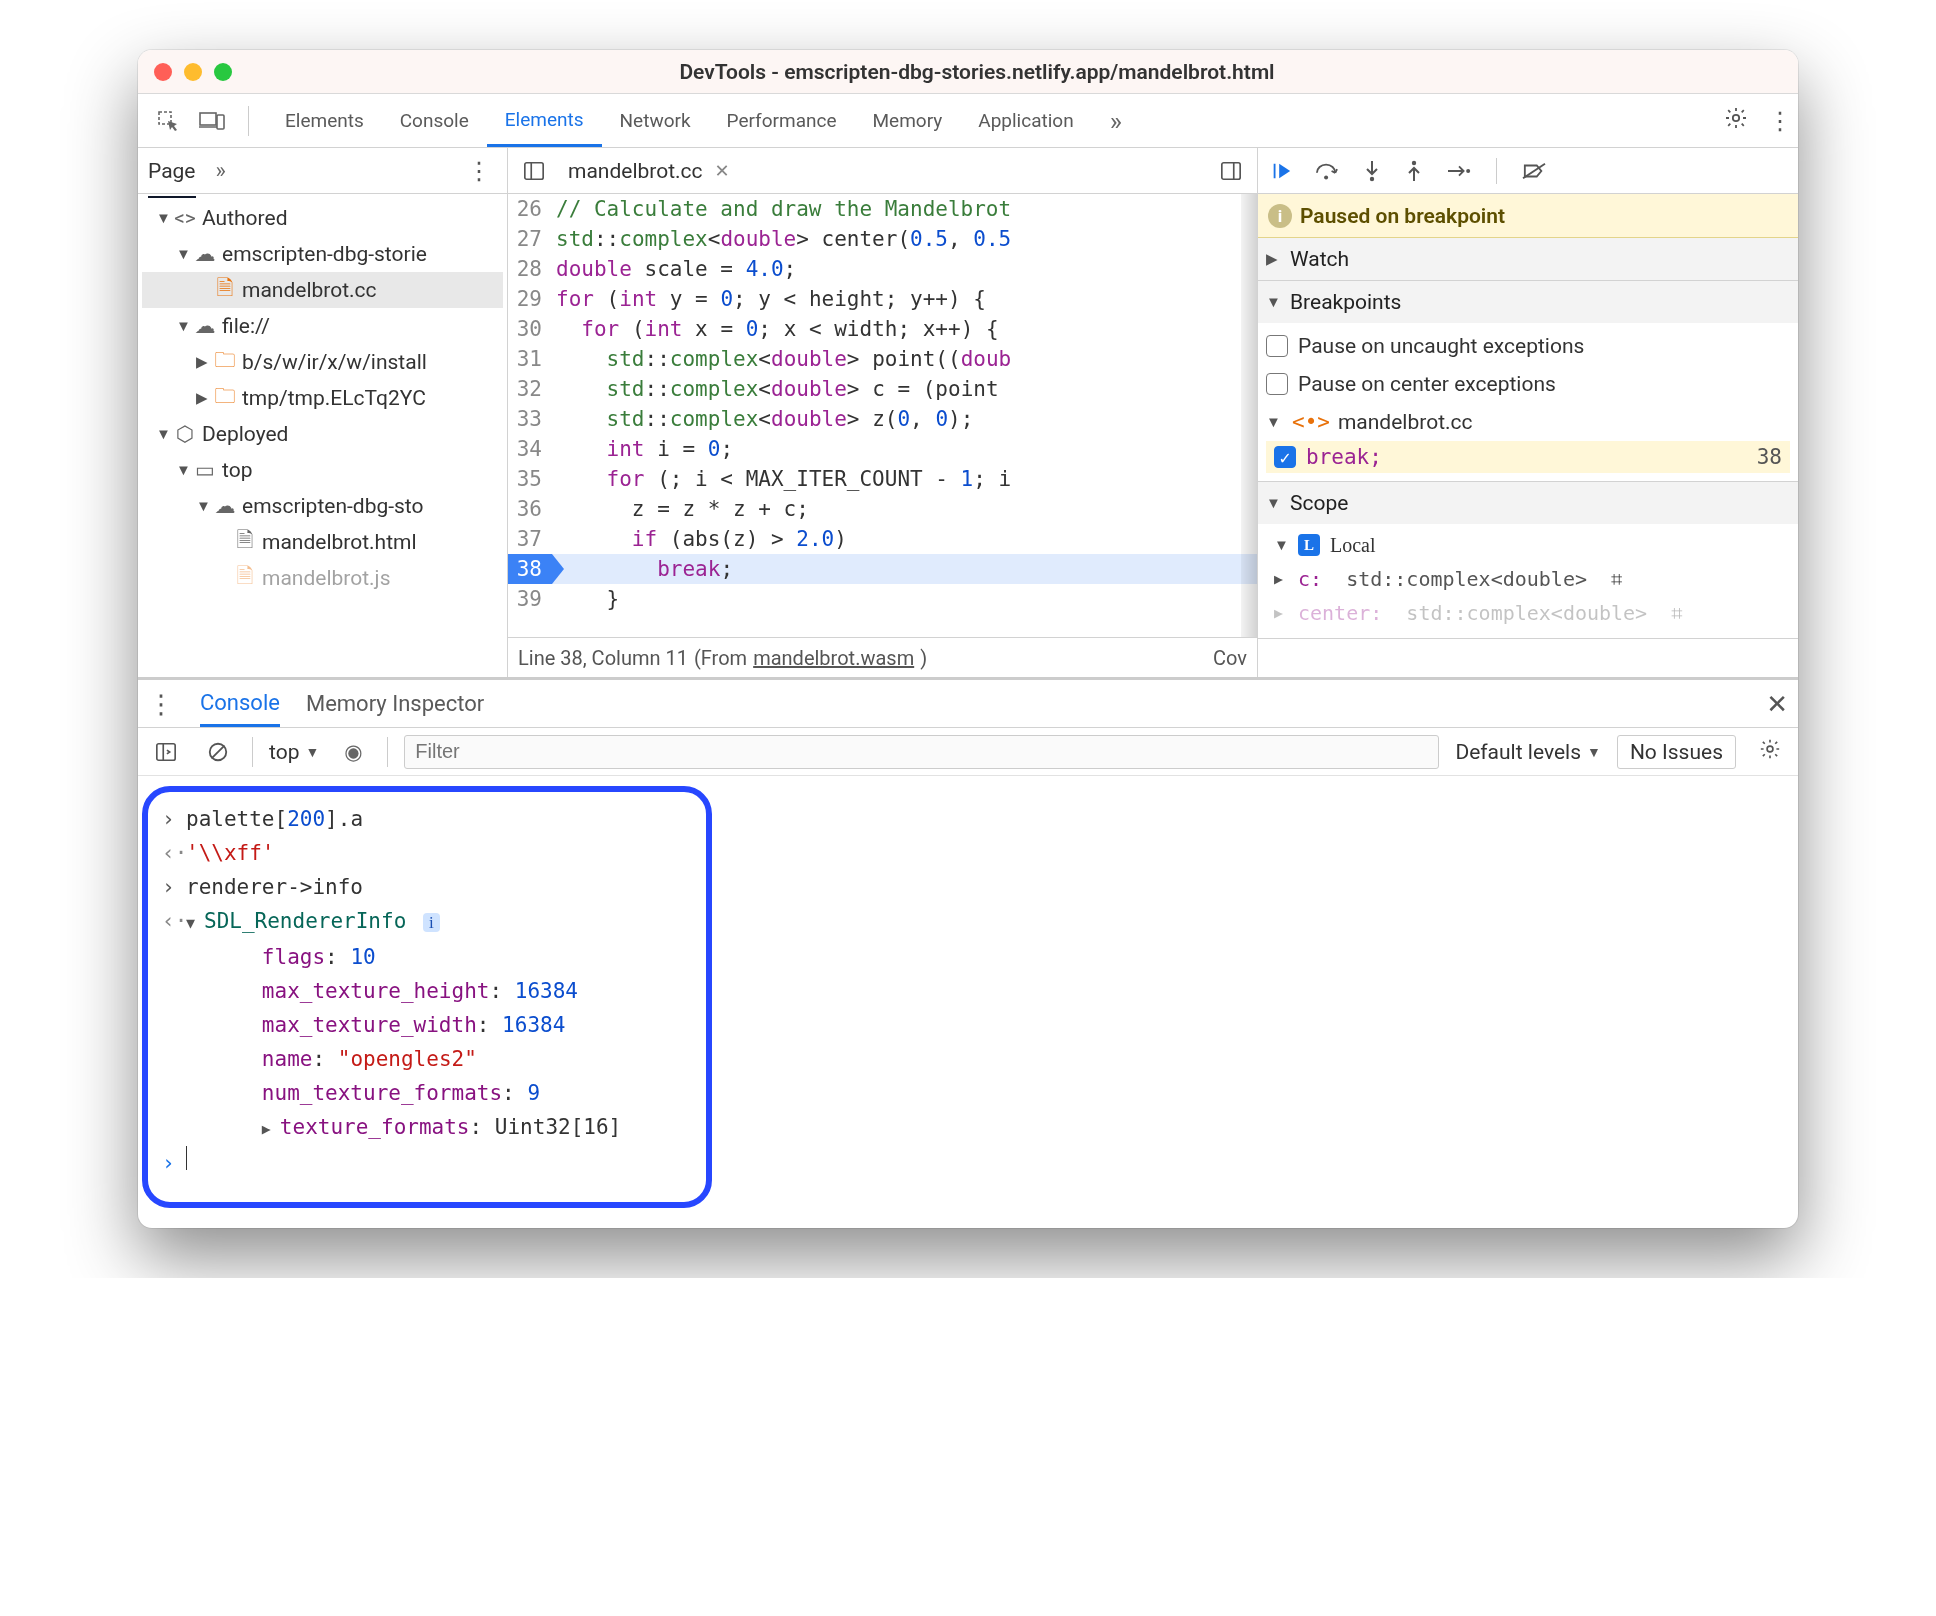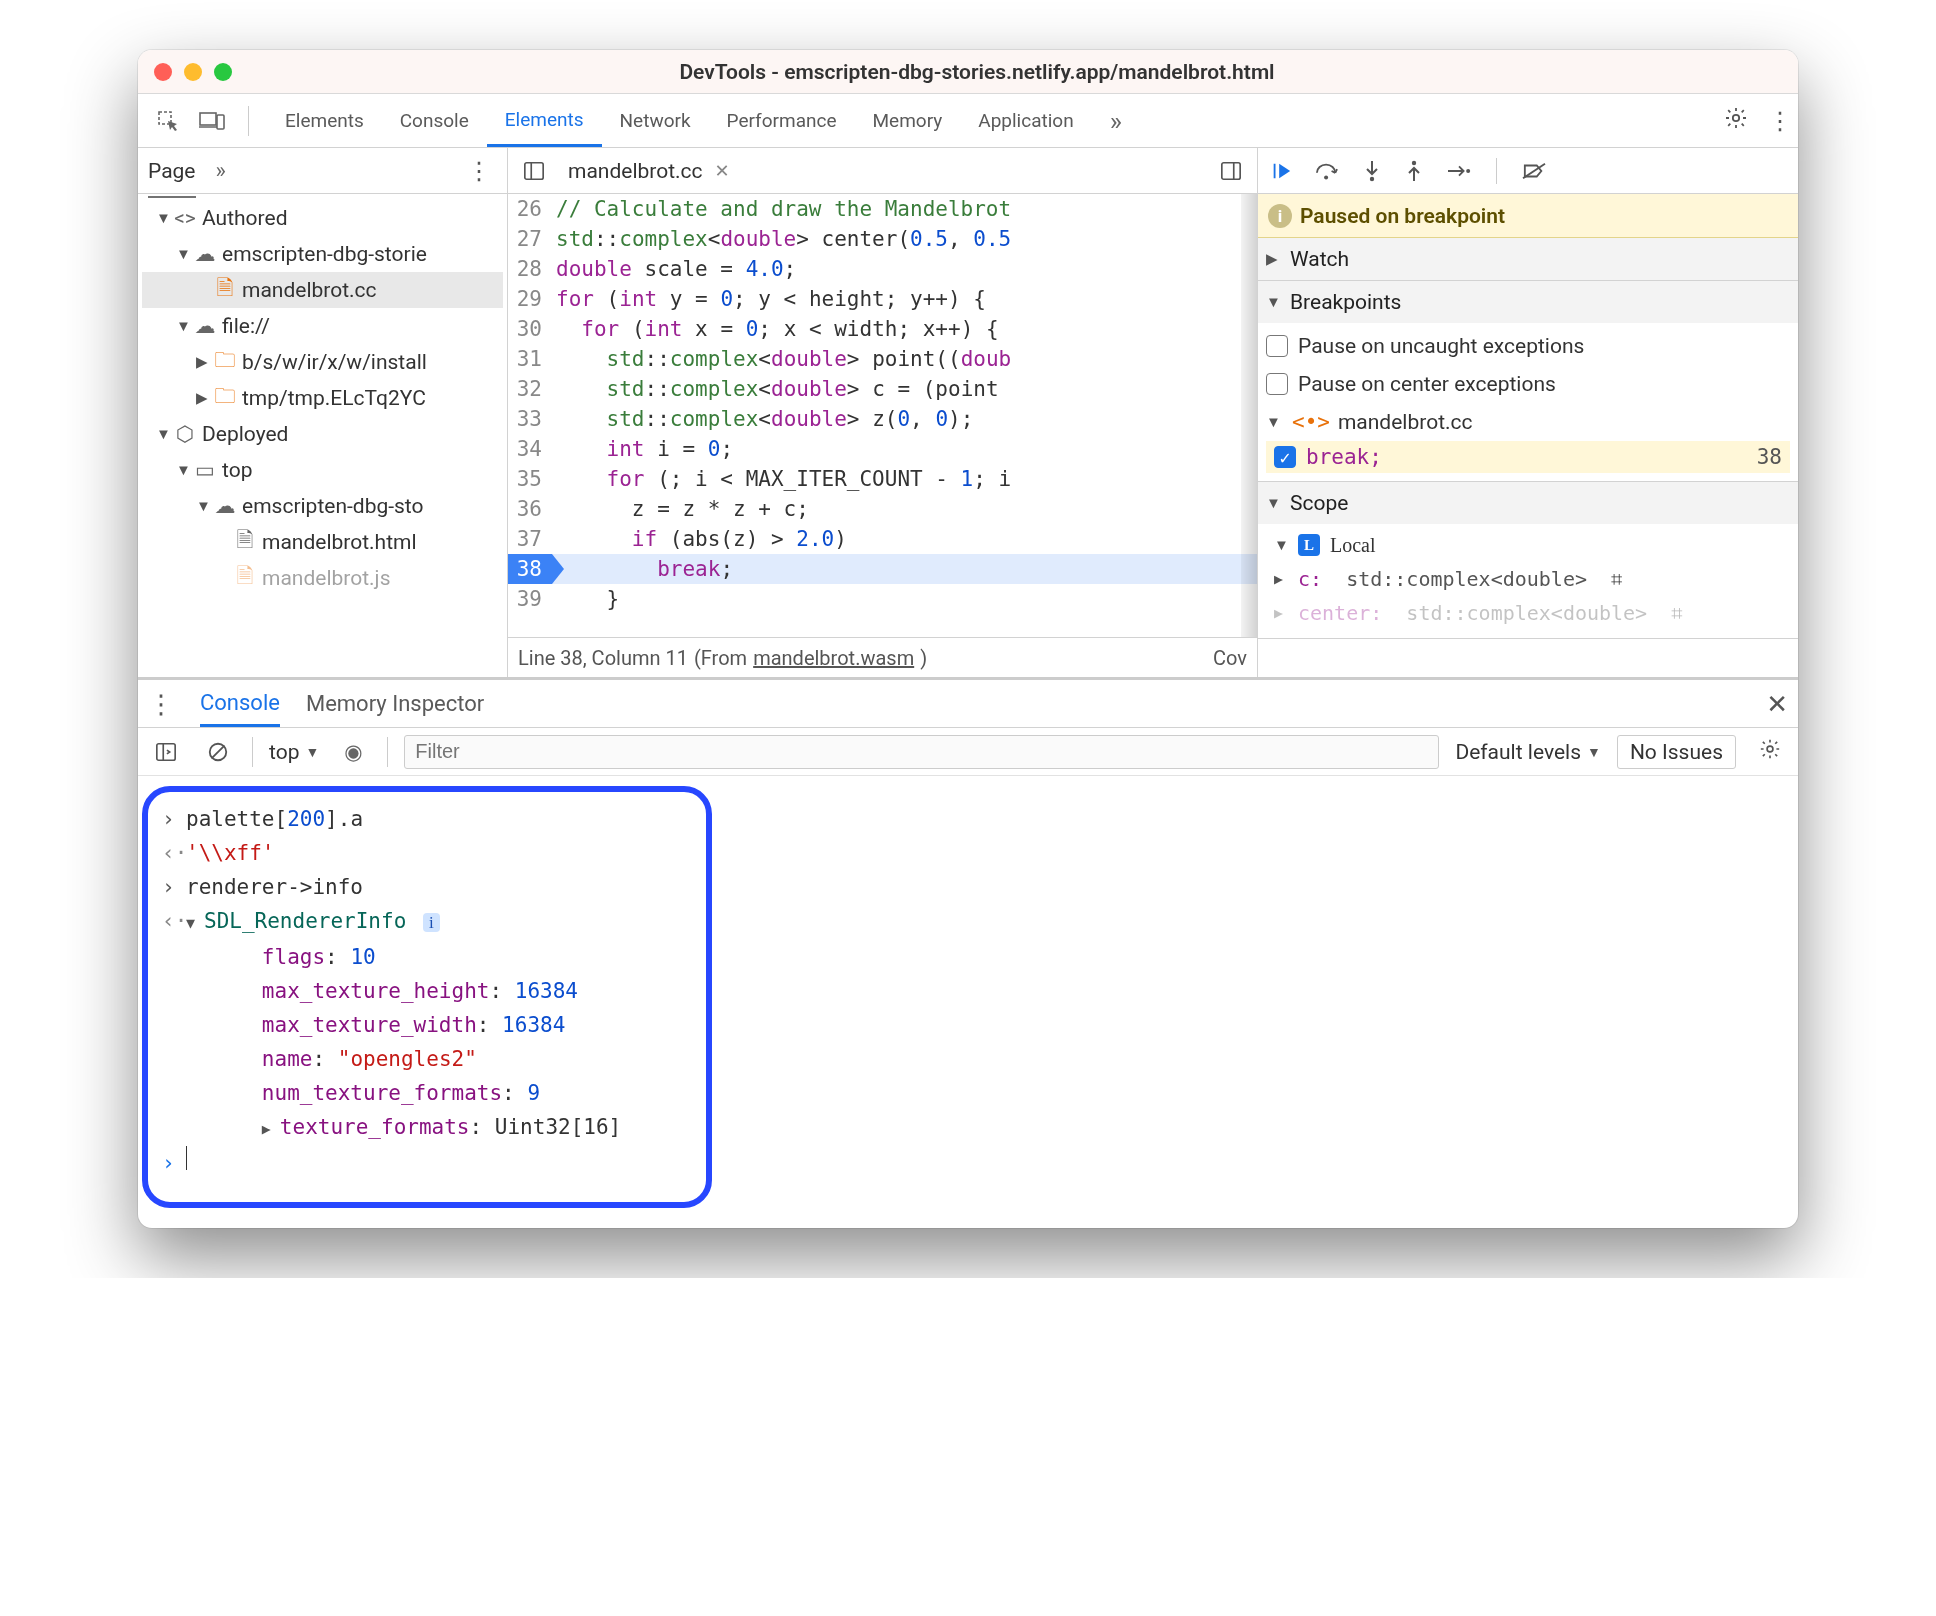--- a/index.html
+++ b/index.html
@@ -54,21 +54,21 @@
   
   .main3 { display: flex; height: 530px; border-bottom: 1px solid #ccc; }
   .col-left {
     width: 370px; border-right: 1px solid #d2d2d2; display: flex; flex-direction: column;
     overflow: hidden;
   }
   .lefthead {
     height: 46px; display: flex; align-items: center; padding: 0 10px;
     border-bottom: 1px solid #d2d2d2; gap: 10px;
   }
-  .lefthead .page { font-size: 21px; color: #333; border-bottom: 2px solid #737373; padding-bottom: 13px; margin-bottom: -15px;}
+  .lefthead .page { font-size: 21px; color: #333; border-bottom: 2px solid #0f172a; padding-bottom: 13px; margin-bottom: -15px;}
   .tree { font-size: 21px; padding: 6px 4px; overflow-y: auto; flex:1;}
   .trow { display: flex; align-items: center; height: 36px; white-space: nowrap; }
   .tindent1 { padding-left: 14px; }
   .tindent2 { padding-left: 34px; }
   .tindent3 { padding-left: 54px; }
   .tindent4 { padding-left: 74px; }
   .tri { display:inline-block; width:14px; color:#555; font-size:15px; margin-right:4px;}
   .trow.sel { background: #e8e8e8; }
   .ticon { width:22px; display:inline-flex; justify-content:center; margin-right:6px;}
   .ticon.orange { color:#e8710a; }

